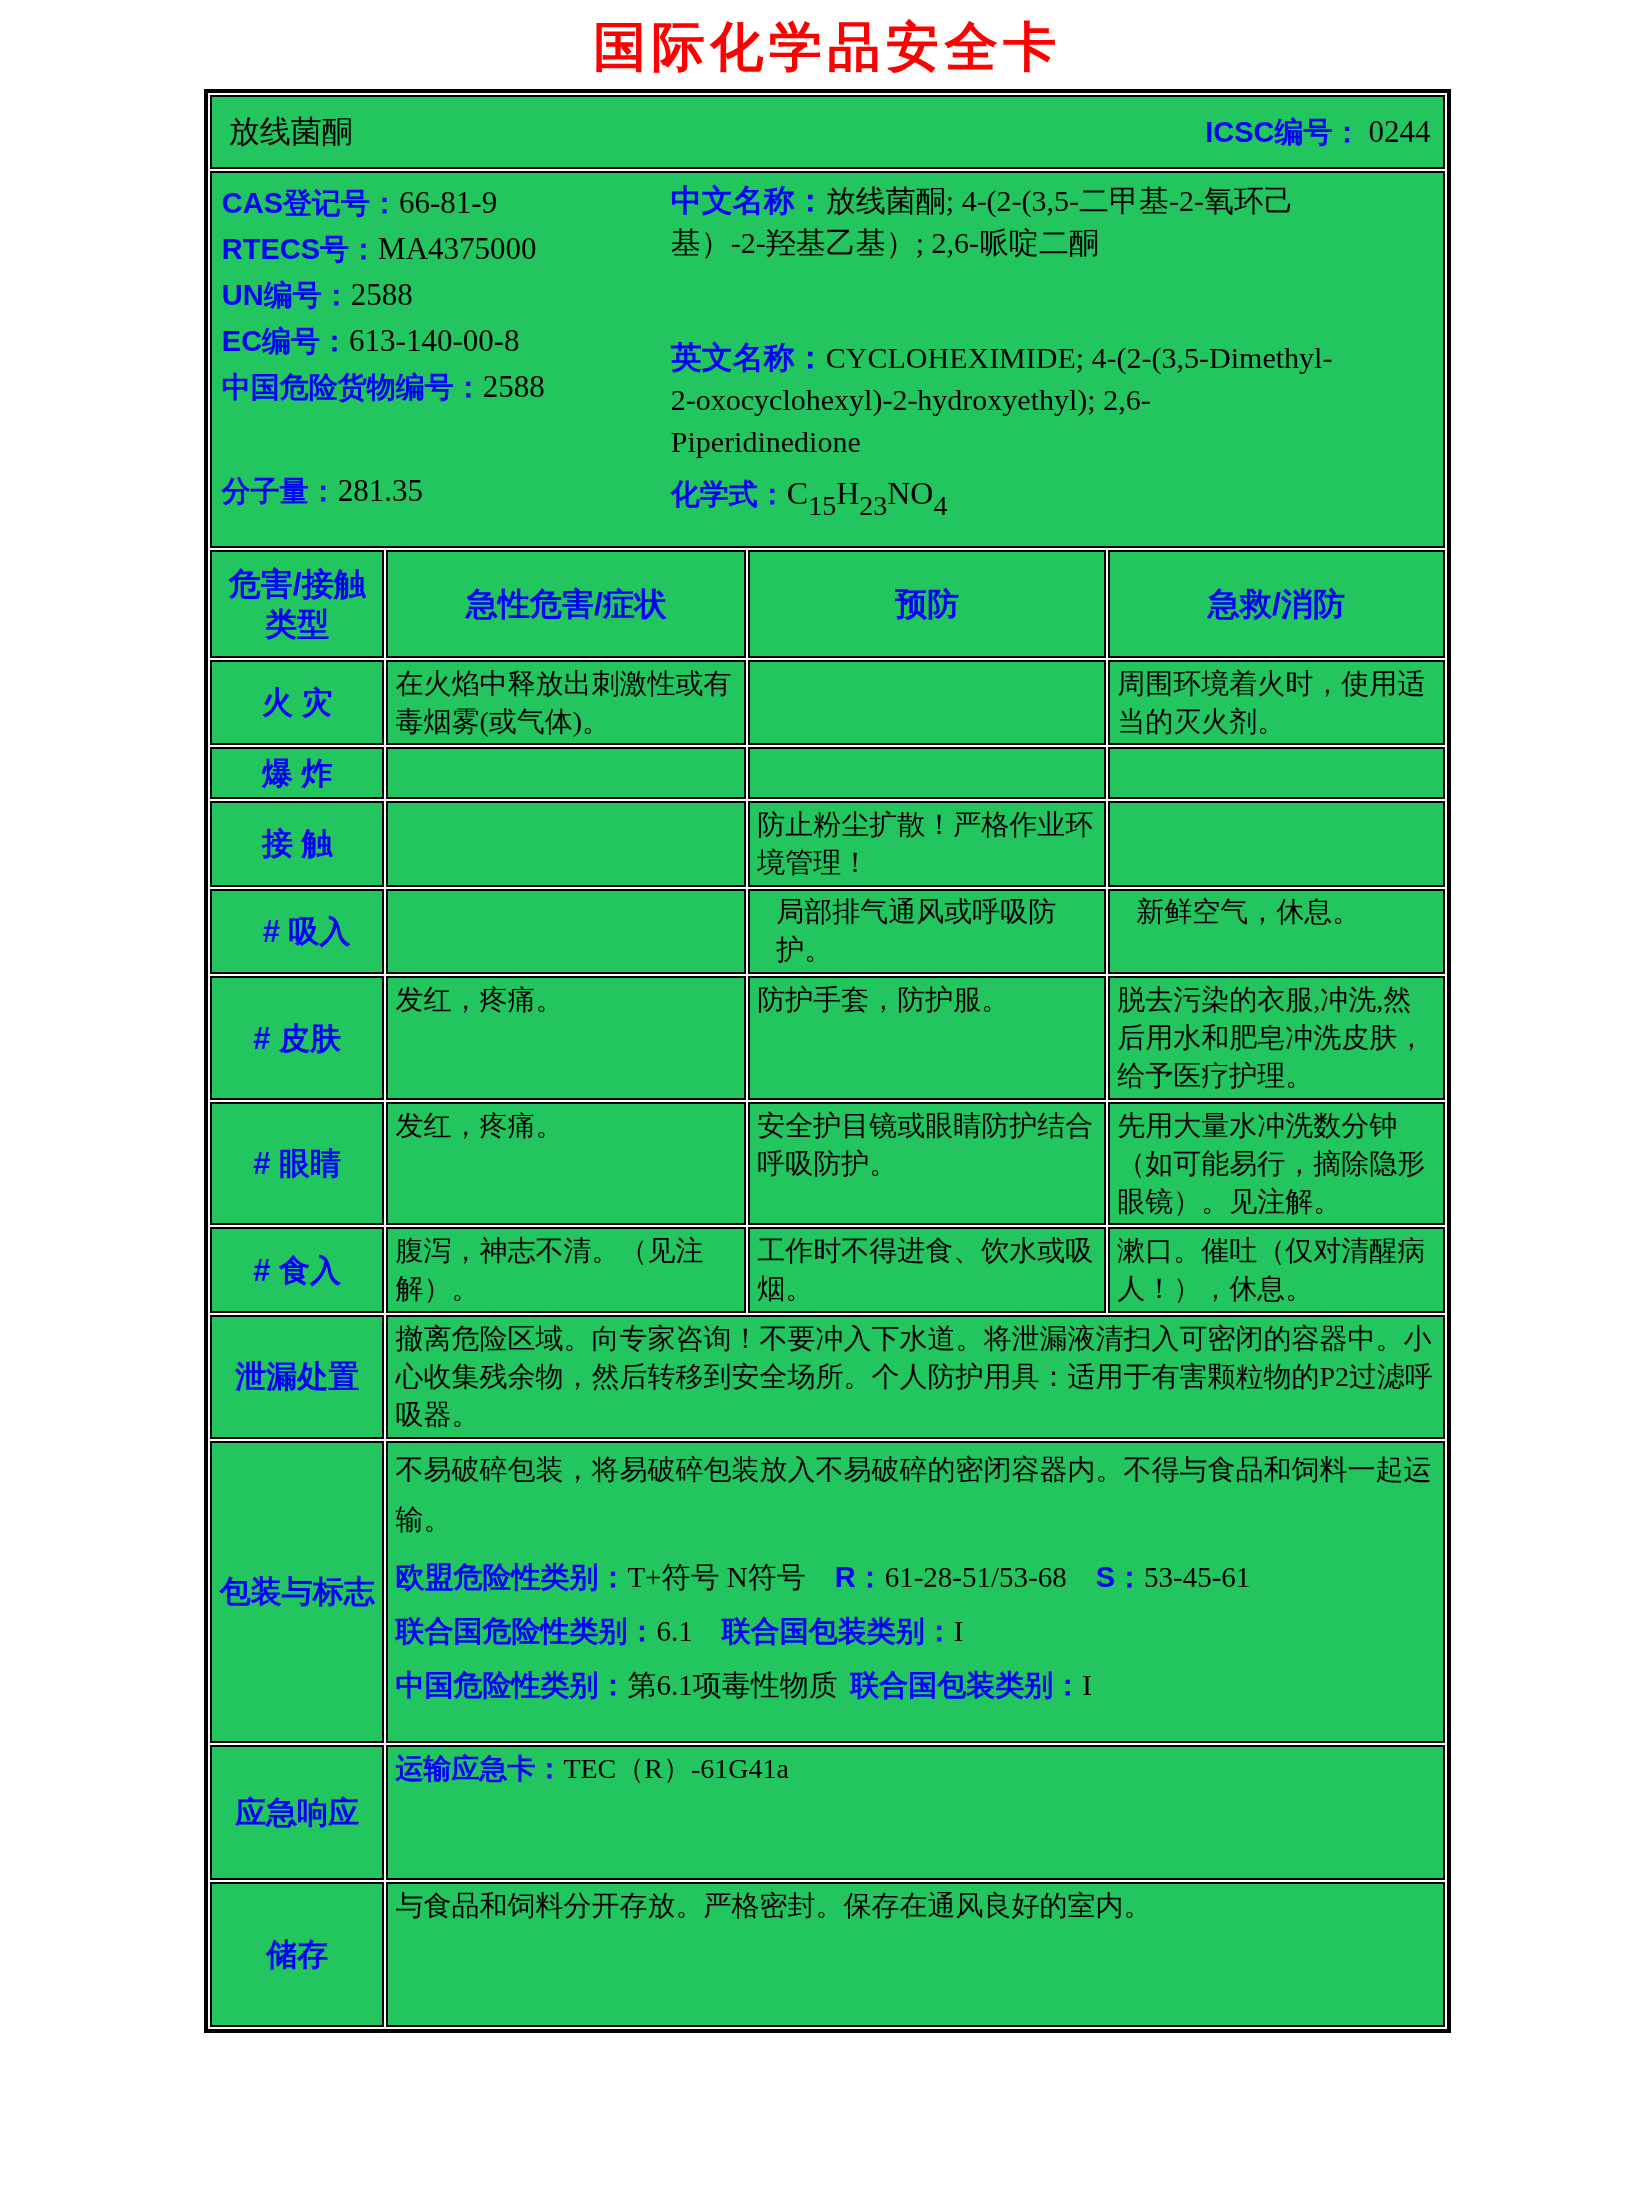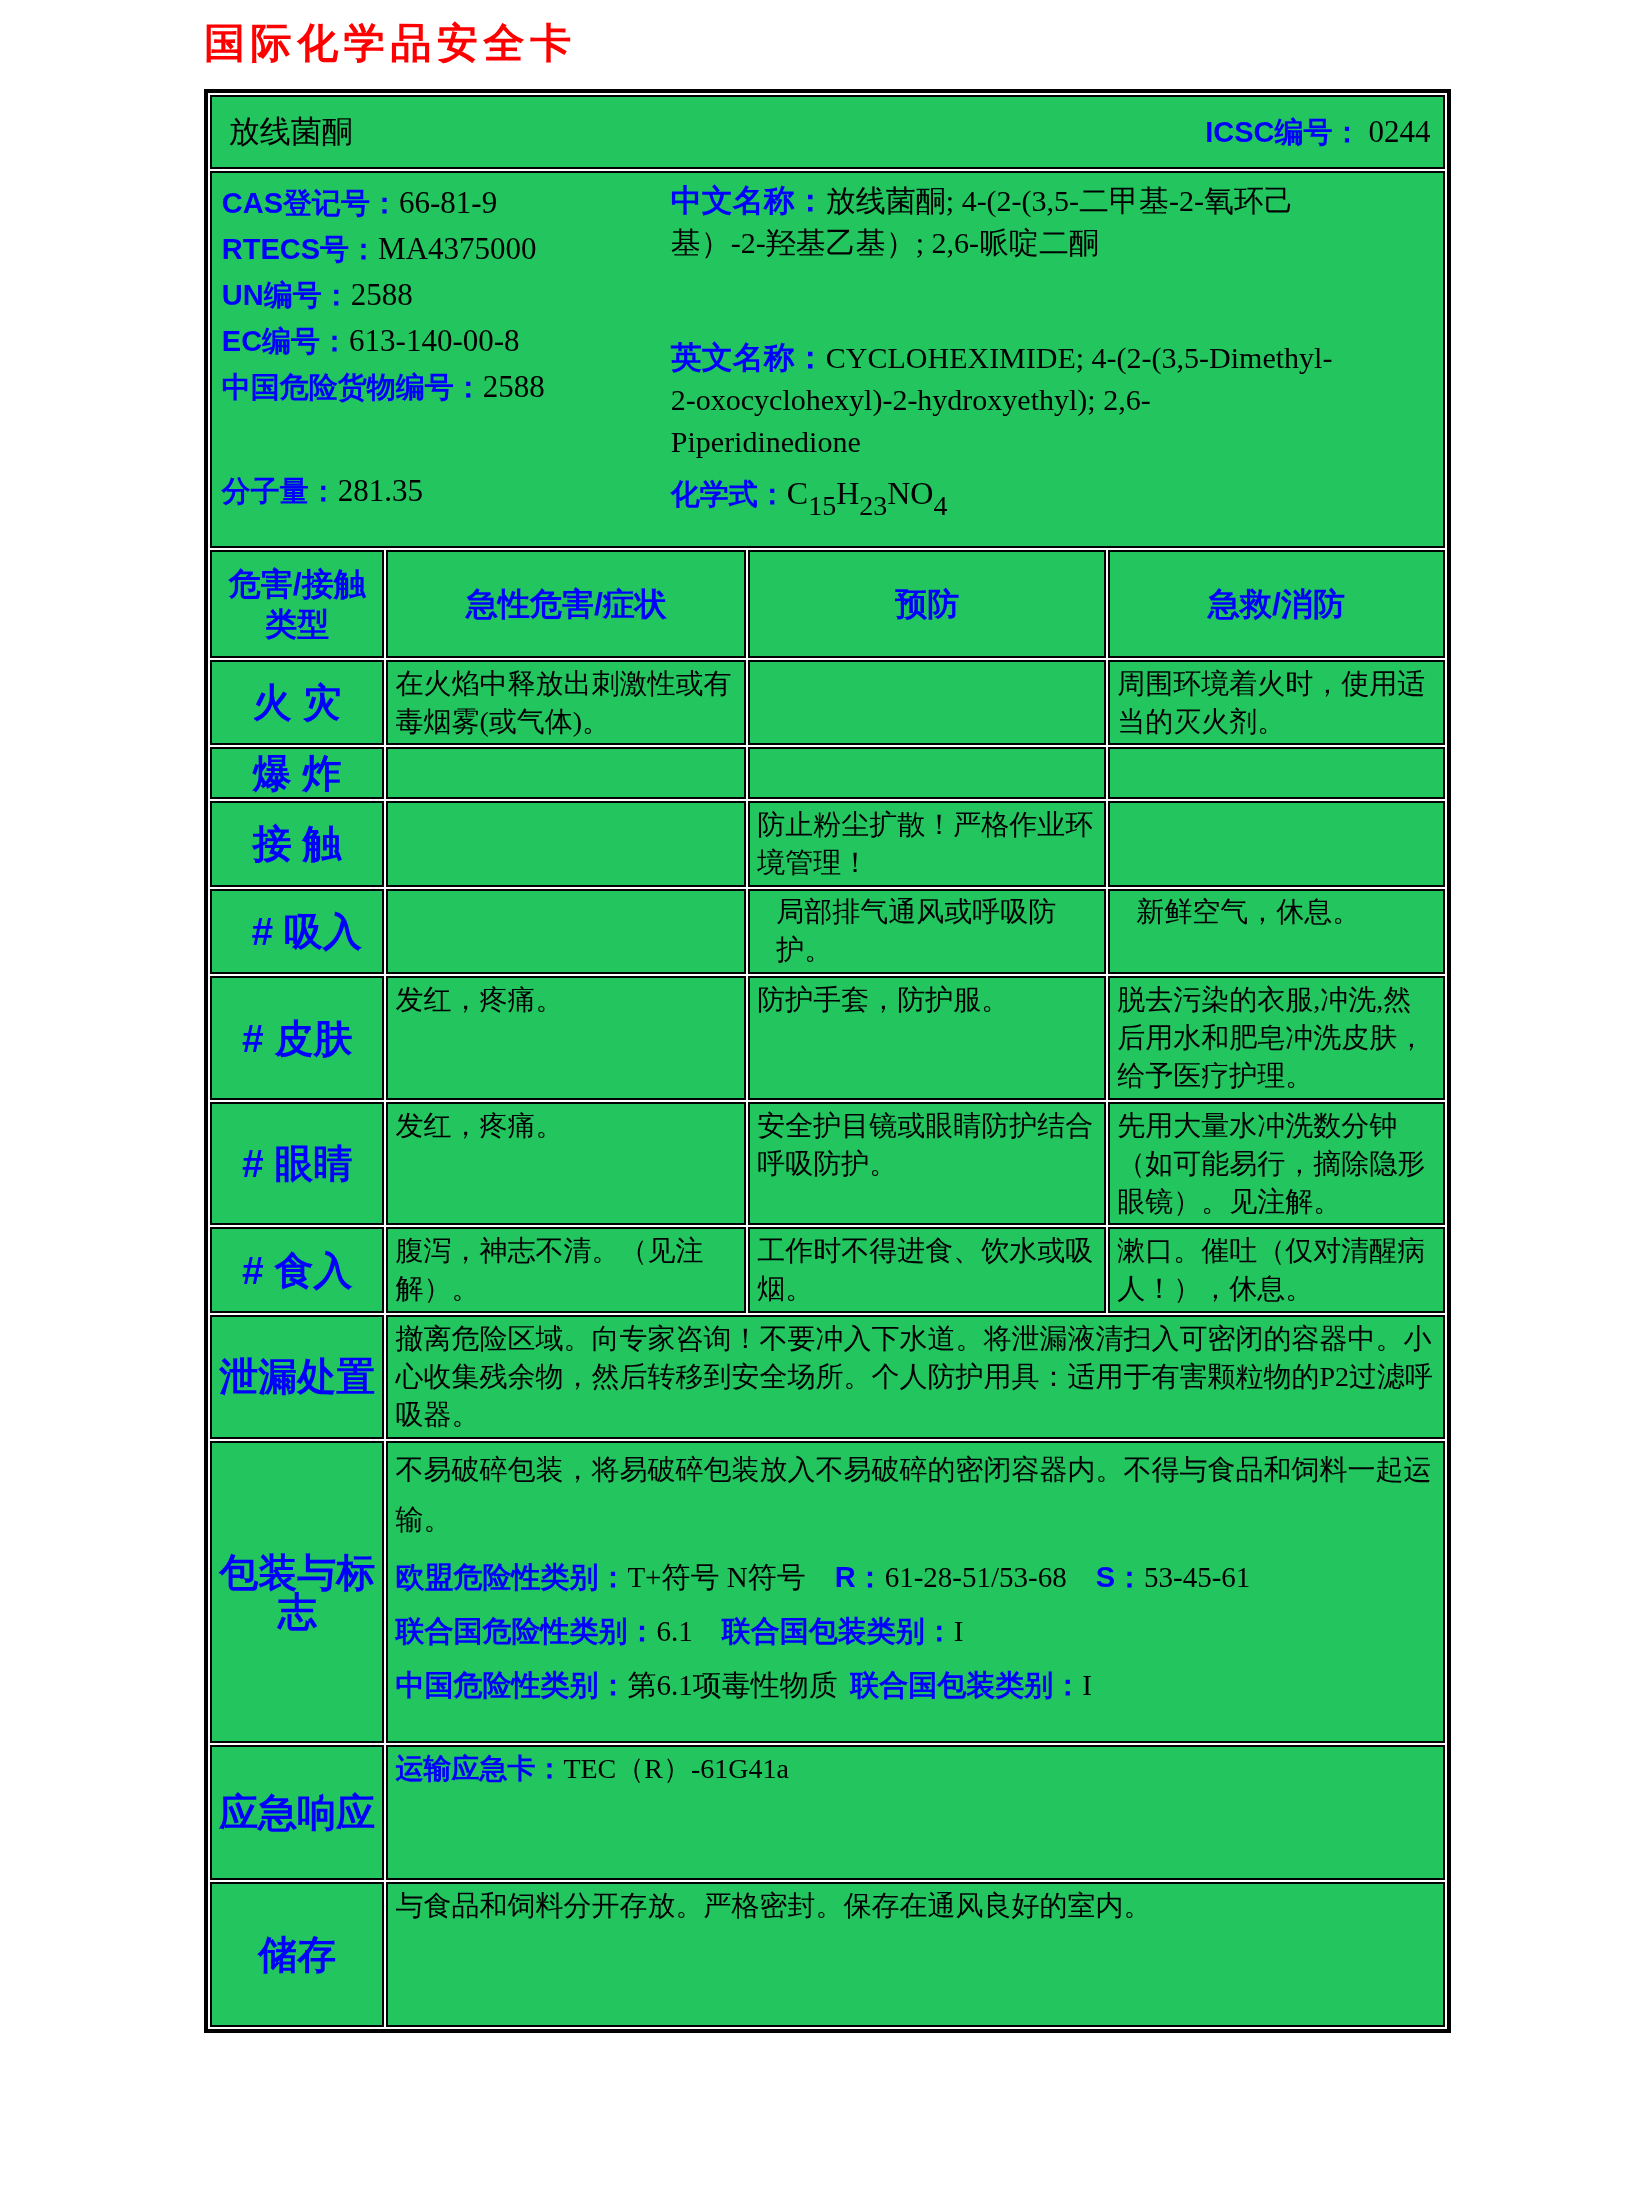--- a/index.html
+++ b/index.html
@@ -14,23 +14,24 @@
   .page {
     position: relative;
     width: 1647px;
     height: 2205px;
     background: #ffffff;
     overflow: hidden;
   }
   .title {
     width: 1247px;
     margin: 12.5px 0 9.8px 204px;
-    font-family: Liberation Mono, monospace;
+    text-align: center;
+    font-family: Liberation Sans, sans-serif;
     font-weight: bold;
-    font-size: 41px;
+    font-size: 53px;
     line-height: 67px;
     letter-spacing: 5.6px;
     color: #FF0000;
   }
   table.card {
     table-layout: fixed;
     width: 1247px;
     margin-left: 204px;
     border-collapse: separate;
     border-spacing: 2.1px;
@@ -115,21 +116,21 @@
     line-height: 40px;
   }
 
   
   td.rowlabel {
     text-align: center;
     vertical-align: middle;
     color: #0000FF;
     font-weight: bold;
     font-family: "Liberation Sans", "DejaVu Sans", sans-serif;
-    font-size: 39px;
+    font-size: 31px;
     line-height: 39px;
   }
   td.content { vertical-align: top; }
 
   .h-fire td      { height: 66px; }
   .h-explosion td { height: 42px; }
   .h-exposure td  { height: 75px; }
   .h-inhalation td{ height: 71px; padding-left: 26px; }
   .h-skin td      { height: 110px; }
   .h-eyes td      { height: 113px; }

